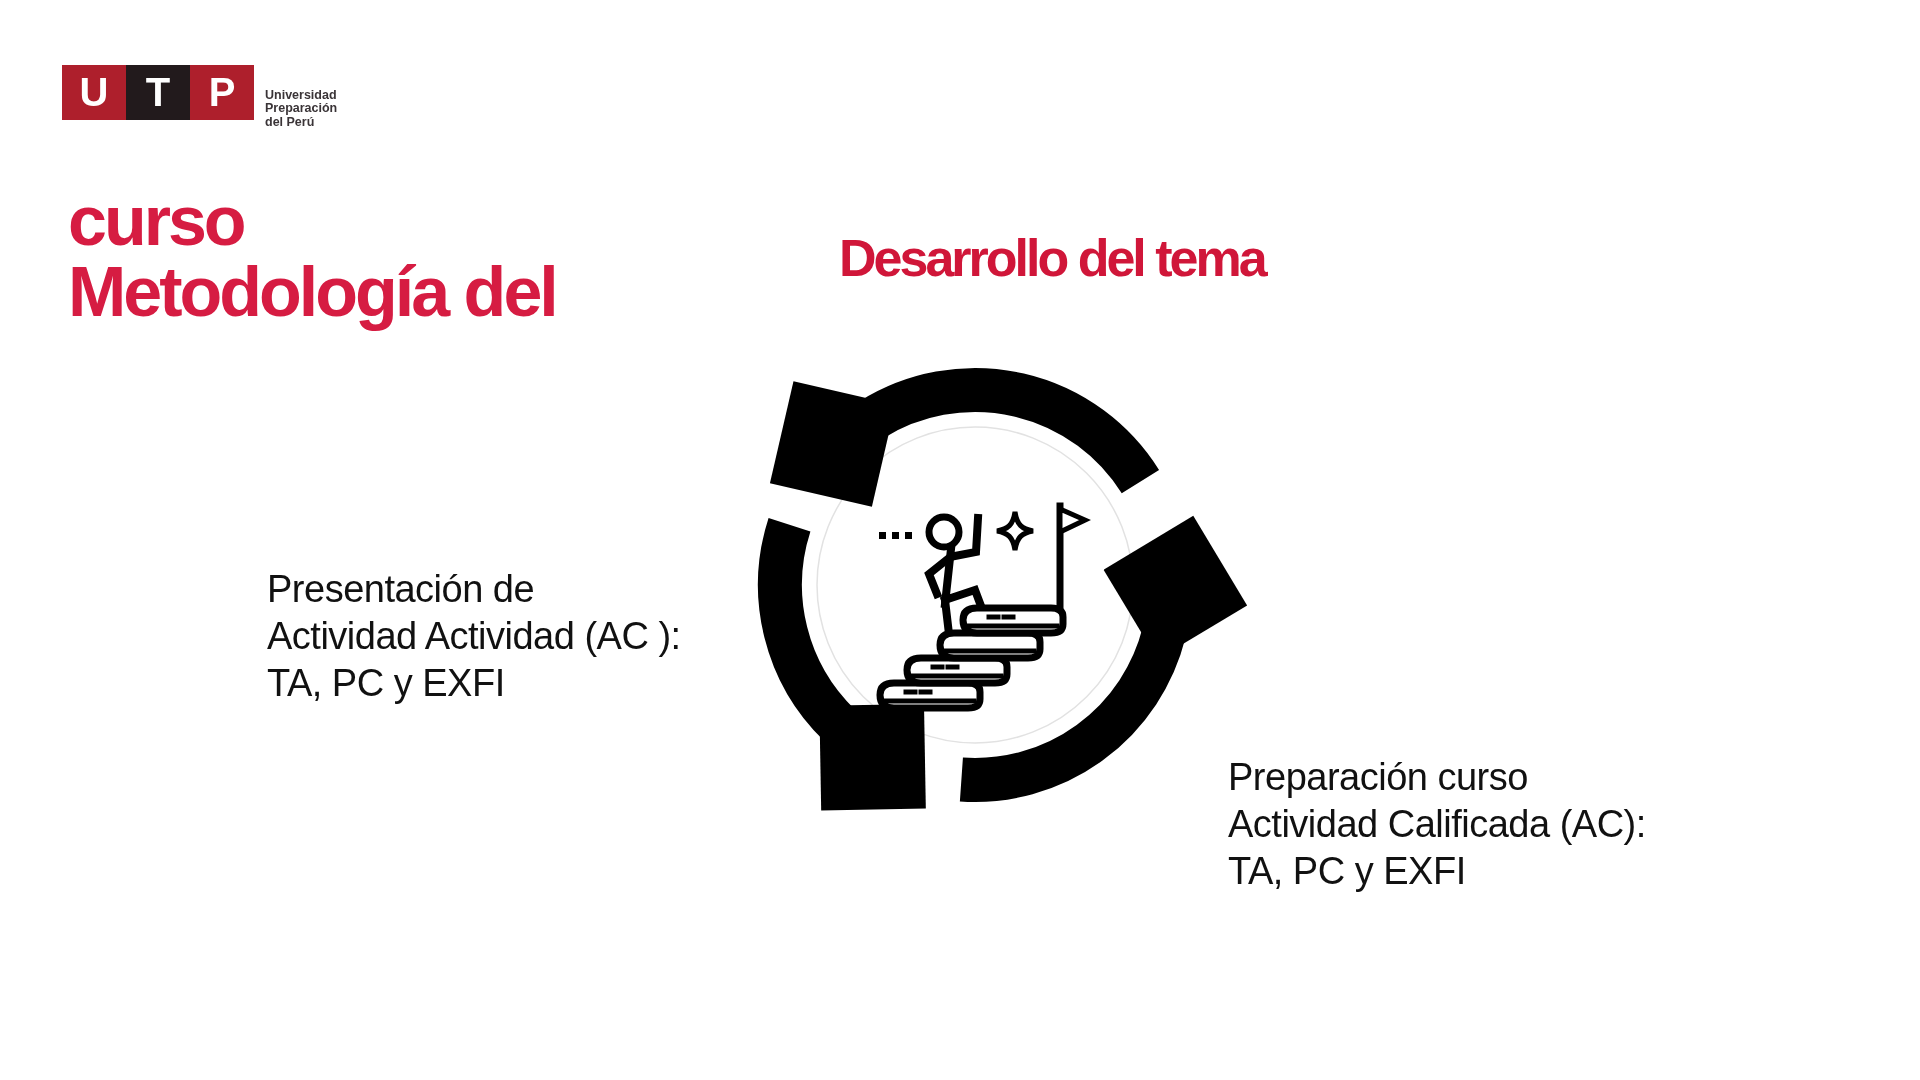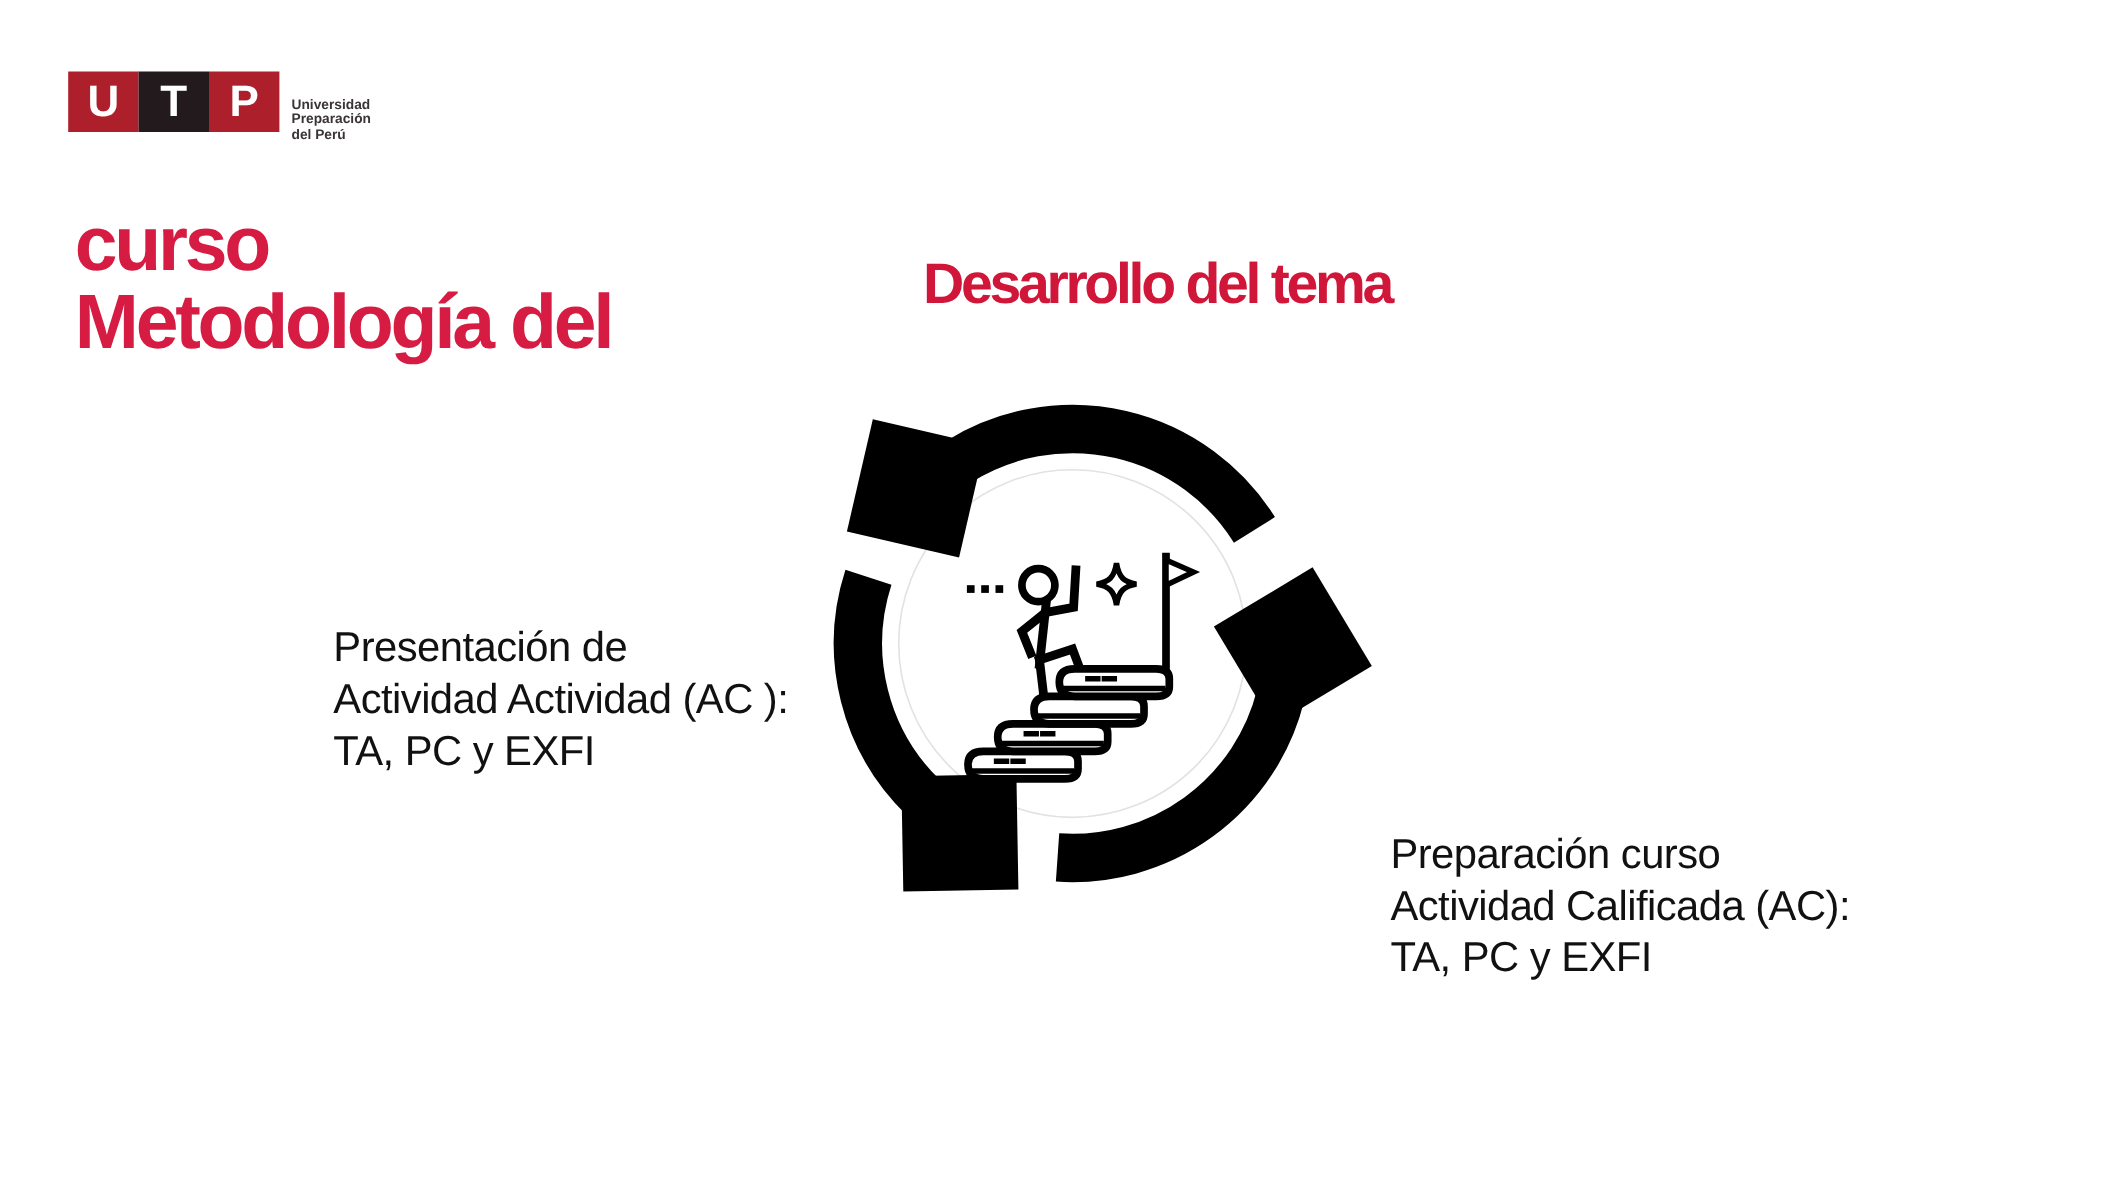--- a/index.html
+++ b/index.html
@@ -60,21 +60,20 @@
     letter-spacing:-3px;
     color:var(--heading);
   }
 
   
   .cycle-label{
     position:absolute;
     font-size:38px;line-height:47px;font-weight:normal;
     letter-spacing:-0.5px;
     color:var(--label);
-    margin-left:36px;
   }
   .cycle-label.left{left:267px;top:566px;}
   .cycle-label.right{left:1228px;top:754px;}
 
   svg{display:block;}
   .arc{fill:none;stroke:var(--diagram);stroke-width:44;}
   .icon-stroke{fill:none;stroke:var(--diagram);stroke-width:7;stroke-linecap:square;stroke-linejoin:miter;}
   .icon-stroke.thin{stroke-width:5;}
   .icon-fill-white{fill:#FFFFFF;}
 </style>

